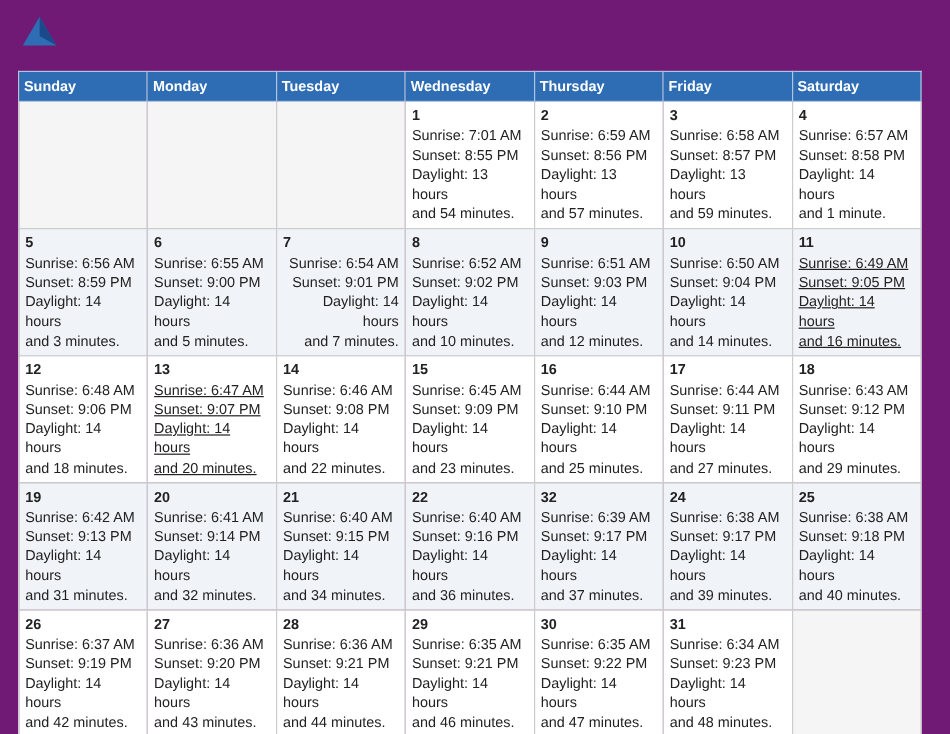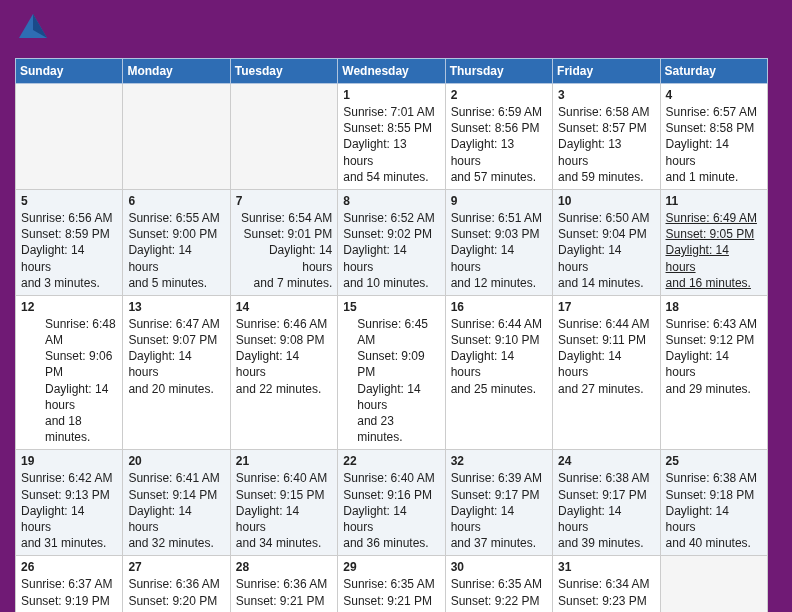--- a/index.html
+++ b/index.html
@@ -201,42 +201,42 @@
             <span class="day-number">11</span>
             <div class="day-info" style="white-space: pre-line; text-decoration: underline;">Sunrise: 6:49 AM
 Sunset: 9:05 PM
 Daylight: 14 hours
 and 16 minutes.</div>
           </td>
         </tr>
         <tr>
           <td>
             <span class="day-number">12</span>
-            <div class="day-info" style="white-space: pre-line; margin-left: 24px;">Sunrise: 6:48 AM
+            <div class="day-info" style="white-space: pre-line;">Sunrise: 6:48 AM
 Sunset: 9:06 PM
 Daylight: 14 hours
 and 18 minutes.</div>
           </td>
           <td>
             <span class="day-number">13</span>
-            <div class="day-info" style="white-space: pre-line;">Sunrise: 6:47 AM
+            <div class="day-info" style="white-space: pre-line; text-decoration: underline;">Sunrise: 6:47 AM
 Sunset: 9:07 PM
 Daylight: 14 hours
 and 20 minutes.</div>
           </td>
           <td>
             <span class="day-number">14</span>
             <div class="day-info" style="white-space: pre-line;">Sunrise: 6:46 AM
 Sunset: 9:08 PM
 Daylight: 14 hours
 and 22 minutes.</div>
           </td>
           <td>
             <span class="day-number">15</span>
-            <div class="day-info" style="white-space: pre-line; margin-left: 14px;">Sunrise: 6:45 AM
+            <div class="day-info" style="white-space: pre-line;">Sunrise: 6:45 AM
 Sunset: 9:09 PM
 Daylight: 14 hours
 and 23 minutes.</div>
           </td>
           <td>
             <span class="day-number">16</span>
             <div class="day-info" style="white-space: pre-line;">Sunrise: 6:44 AM
 Sunset: 9:10 PM
 Daylight: 14 hours
 and 25 minutes.</div>

